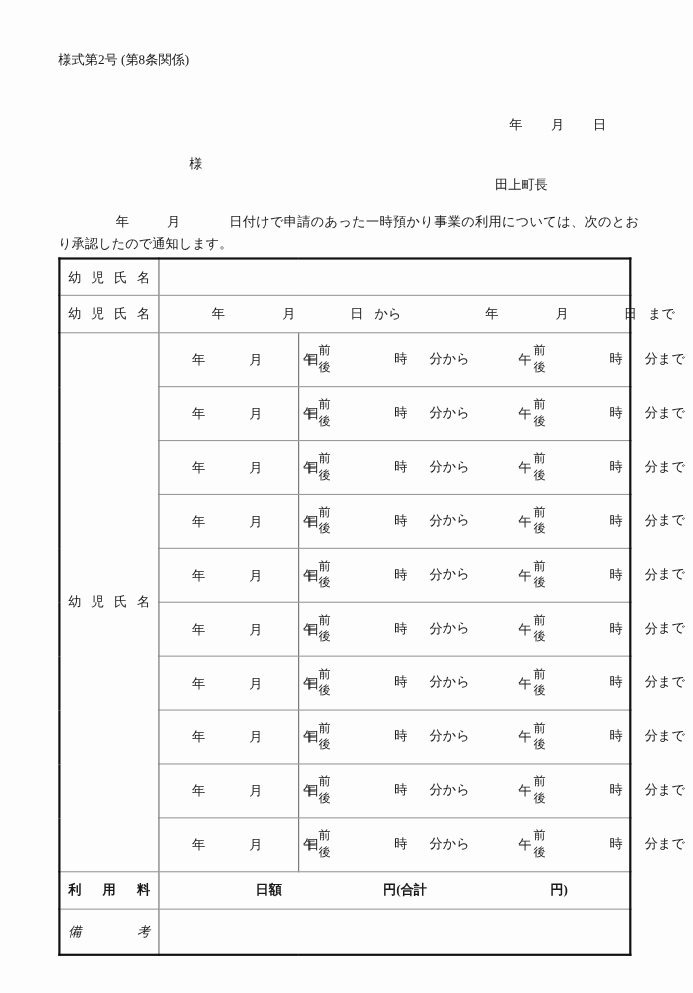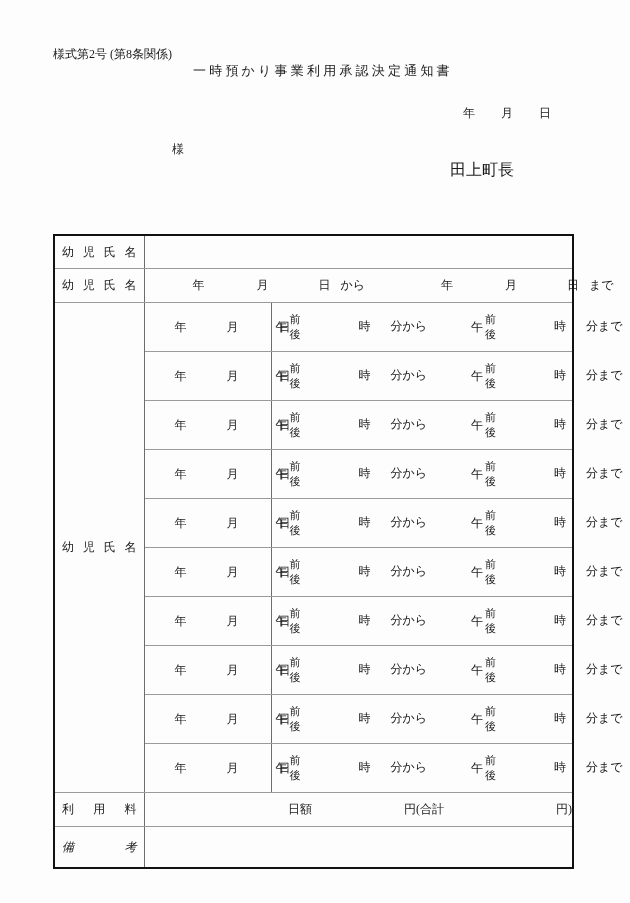--- a/index.html
+++ b/index.html
@@ -53,21 +53,21 @@
     position: absolute;
     left: 172px;
     top: 141px;
     font-size: 12px;
     white-space: nowrap;
   }
   .issuer {
     position: absolute;
     left: 450px;
     top: 160px;
-    font-size: 16px;
+    font-size: 12px;
     white-space: nowrap;
   }
 
   
   .body-text {
     position: absolute;
     left: 53px;
     top: 191px;
     width: 528px;
     font-size: 12px;
@@ -103,21 +103,21 @@
   }
   .lbl-inner {
     display: block;
     padding: 0 7px;
     text-align: justify;
     text-align-last: justify;
     white-space: nowrap;
   }
   .r-name td { height: 32px; }
   .r-period td { height: 33px; }
-  .r-fee td { height: 33px; }
+  .r-fee td { height: 33px; font-weight: bold; }
   .r-note td { height: 40px; font-style: italic; }
 
   .period-cell {
     text-align: center;
     padding-left: 48px !important;
     white-space: nowrap;
   }
   .period-cell .s1 { display: inline-block; width: 52px; }
   .period-cell .s2 { display: inline-block; width: 50px; }
   .period-cell .s3 { display: inline-block; width: 10px; }
@@ -158,44 +158,44 @@
     line-height: 15px;
     font-size: 11px;
     text-align: center;
   }
   .tsuki-bun { display: inline-block; font-family: Liberation Mono, monospace; }
   .tsuki-bun .t1 { display: inline-block; width: 58px; }
   .tsuki-bun .t2 { display: inline-block; width: 20px; }
   .sep-kara { display: inline-block; width: 44px; }
 
   .fee-cell {
-    text-align: right;
+    text-align: center;
     padding-left: 32px !important;
     white-space: nowrap;
   }
   .fee-cell .f1 { display: inline-block; width: 92px; }
   .fee-cell .f2 { display: inline-block; width: 112px; }
 </style>
 </head>
 <body>
 
 <div class="page">
 
   <div class="form-no">様式第2号 (第8条関係)</div>
 
-  <div class="doc-title">一時預かり事業利用承認決定通知書</div>
 
   <div class="date-line">
     <span>年</span><span class="gap"></span><span>月</span><span class="gap"></span><span>日</span>
   </div>
 
   <div class="addressee">様</div>
 
   <div class="issuer">田上町長</div>
 
+  <div class="body-text"><span class="indent"></span><span>年</span><span class="gap-y"></span><span>月</span><span class="gap-m"></span><span>日付けで申請のあった一時預かり事業の利用については、次のとおり承認したので通知します。</span></div>
 
   <table class="form-table">
     <colgroup>
       <col style="width:90px">
       <col style="width:127px">
       <col style="width:302px">
     </colgroup>
     <tbody>
       <tr class="r-name">
         <td class="lbl">

